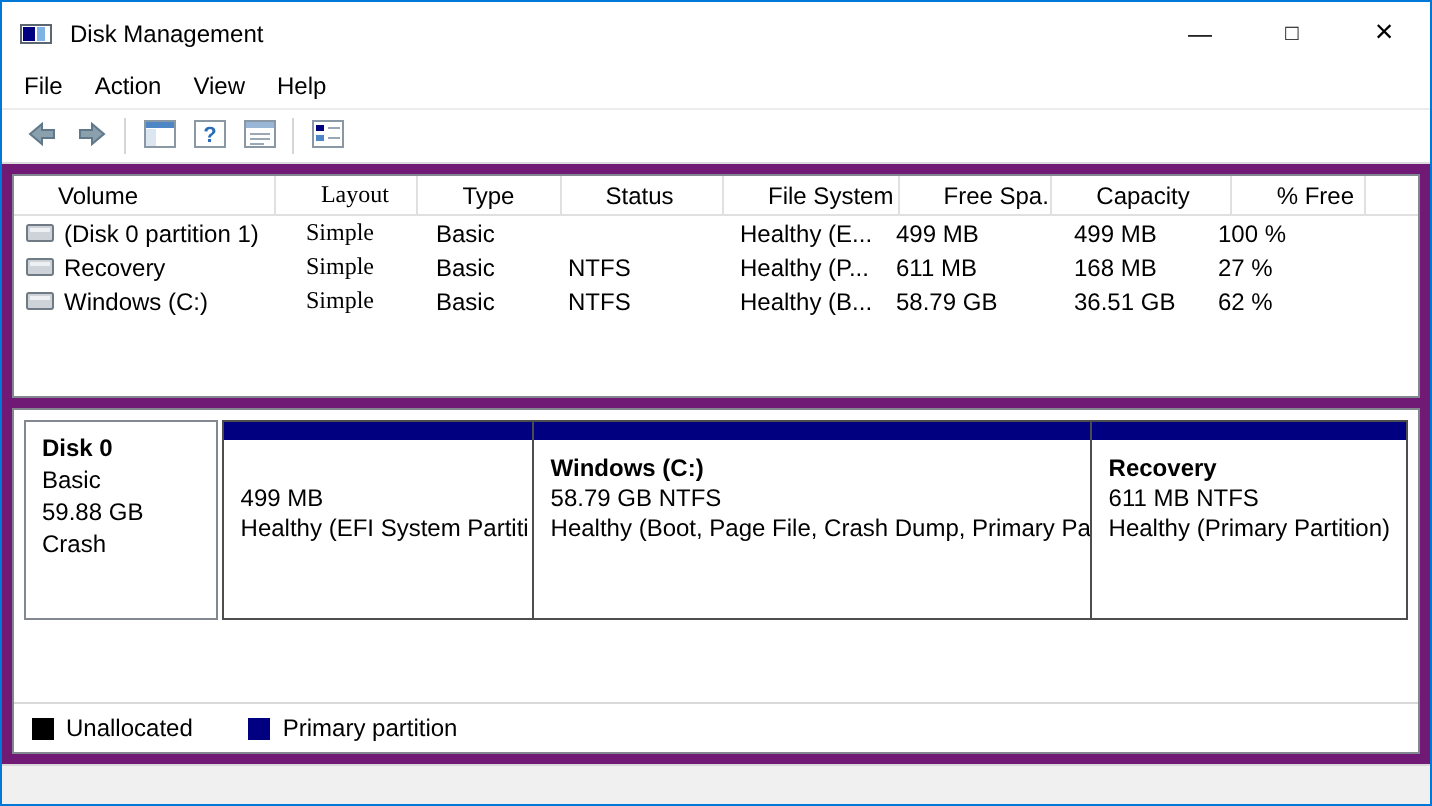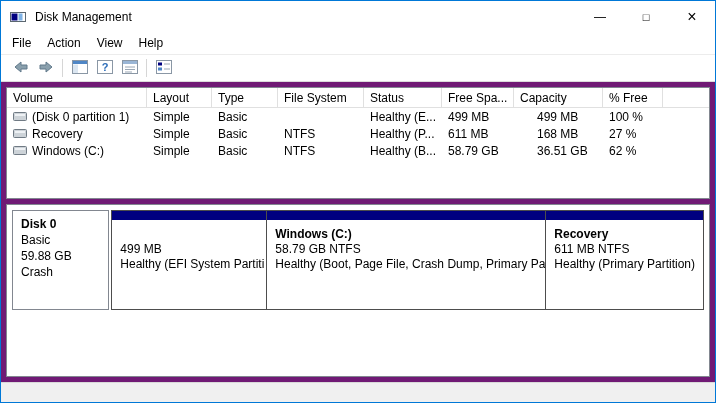--- a/index.html
+++ b/index.html
@@ -34,25 +34,25 @@
   .tb-sep { width:1px; height:18px; background:#d6d6d6; margin:0 4px; }
 
   
   .content { flex:1; padding:5px; display:flex; flex-direction:column; overflow:hidden; }
 
   .pane-top { height:112px; background:#fff; border:1px solid #828790; overflow:hidden; }
   .pane-bottom { flex:1; margin-top:5px; background:#fff; border:1px solid #828790; display:flex; flex-direction:column; overflow:hidden; }
 
   
   .vt-header { display:flex; height:20px; border-bottom:1px solid #e0e0e0; align-items:stretch; }
-  .vt-hcell { display:flex; align-items:center; padding:0 4px 0 6px; border-right:1px solid #e0e0e0; white-space:nowrap; overflow:hidden; }
+  .vt-hcell { display:flex; align-items:center; padding:0 4px 0 6px; border-right:1px solid #e0e0e0; white-space:nowrap; overflow:hidden;margin-left:16px; }
   .vt-hcell.fill { border-right:none; flex:1; }
   .vt-row { display:flex; height:17px; align-items:center; }
   .vt-cell { padding:0 4px 0 6px; white-space:nowrap; overflow:hidden; }
-  .col-volume { width:140px; } .col-layout { width:65px; } .col-type { width:66px; }
+  .col-volume { width:140px; } .col-layout { width:65px;font-family:Liberation Serif, serif; } .col-type { width:66px; }
   .col-fs { width:86px; } .col-status { width:78px; } .col-capacity { width:89px; }
   .col-free { width:72px; } .col-pct { width:60px; }
   .cell-volume { display:flex; align-items:center; gap:5px; }
   .vol-icon { flex:0 0 auto; display:flex; }
 
   
   .disk-row { margin:5px; height:100px; display:flex; flex:0 0 auto; }
   .disk-label { width:101px; border:1px solid #828790; background:#fff; padding:5px 8px; line-height:16px; margin-right:2px; }
   .disk-label .disk-name { font-weight:bold; }
   .partitions { flex:1; display:flex; }
@@ -163,22 +163,22 @@
     </div>
   </div>
 
   <div class="content">
 
     <div class="pane-top">
       <div class="vt-header">
         <div class="vt-hcell col-volume">Volume</div>
         <div class="vt-hcell col-layout">Layout</div>
         <div class="vt-hcell col-type">Type</div>
+        <div class="vt-hcell col-status">Status</div>
         <div class="vt-hcell col-fs">File System</div>
-        <div class="vt-hcell col-status">Status</div>
         <div class="vt-hcell col-free">Free Spa...</div>
         <div class="vt-hcell col-capacity">Capacity</div>
         <div class="vt-hcell col-pct">% Free</div>
         <div class="vt-hcell fill"></div>
       </div>
 
       <div class="vt-row">
         <div class="vt-cell col-volume cell-volume">
           <span class="vol-icon">
             <svg width="14" height="11" viewBox="0 0 14 11">
@@ -267,19 +267,29 @@
               <div class="part-name">Recovery</div>
               <div>611 MB NTFS</div>
               <div>Healthy (Primary Partition)</div>
             </div>
           </div>
         </div>
       </div>
 
       <div style="flex:1"></div>
 
+      <div class="legend-bar">
+        <div class="legend-item">
+          <span class="legend-sq unalloc"></span>
+          <span>Unallocated</span>
+        </div>
+        <div class="legend-item">
+          <span class="legend-sq primary"></span>
+          <span>Primary partition</span>
+        </div>
+      </div>
     </div>
 
   </div>
 
   <div class="statusbar"></div>
 
 </div>
 
 </body></html>

